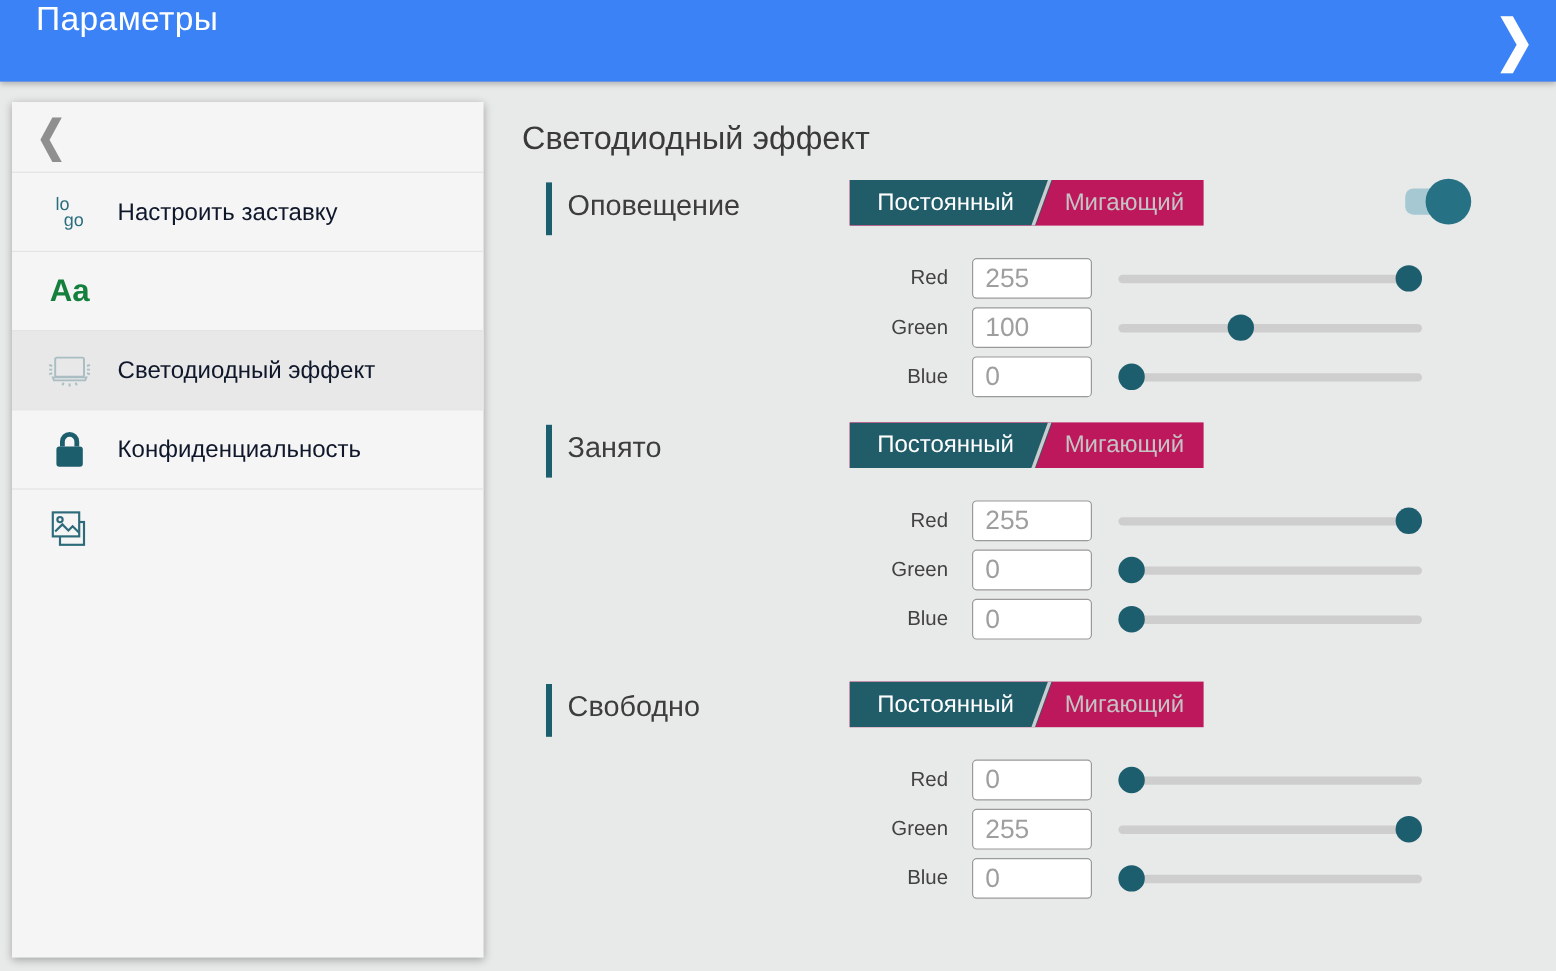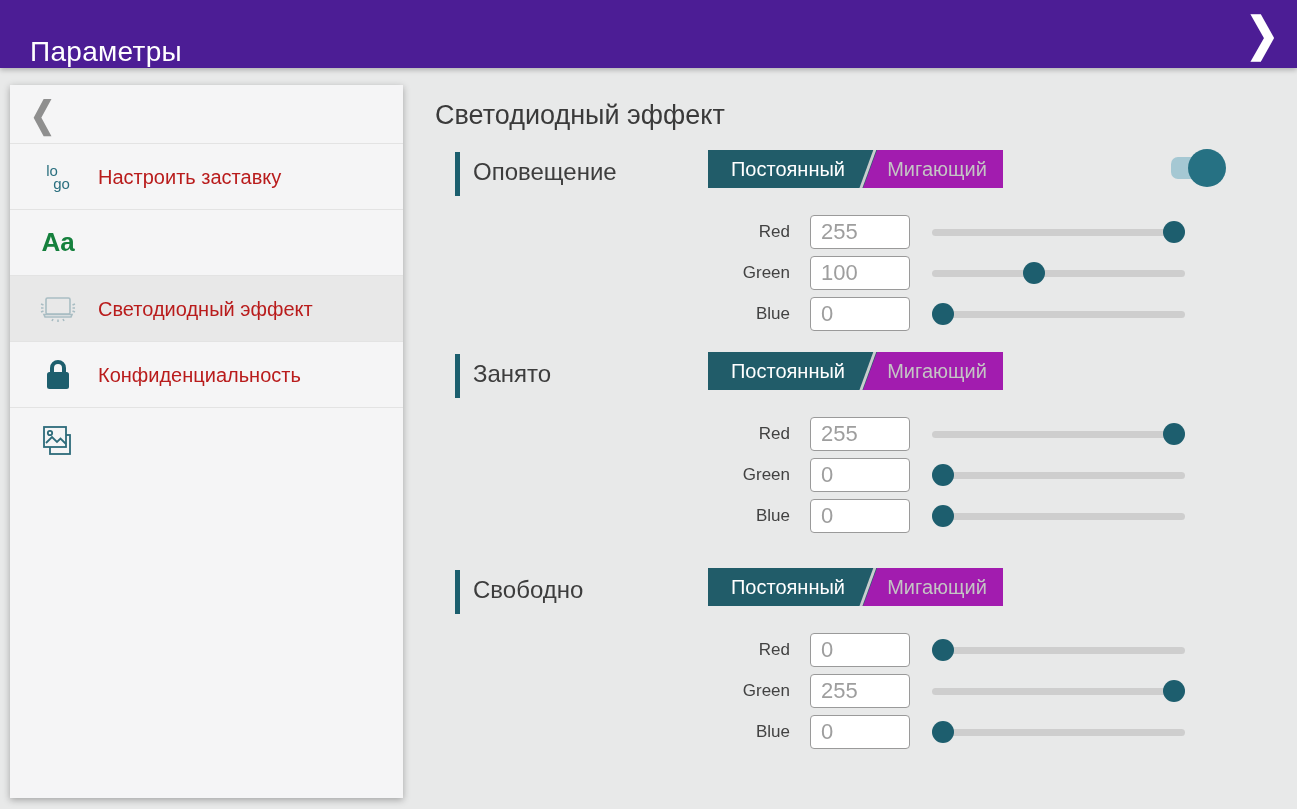--- a/index.html
+++ b/index.html
@@ -1,51 +1,51 @@
 <!DOCTYPE html>
 <html><head>
 <meta charset="utf-8">
 <style>
   * { margin:0; padding:0; box-sizing:border-box; }
   html,body { width:1297px; height:809px; overflow:hidden; }
   body { font-family:"Liberation Sans", sans-serif; background:#e8e9e9; position:relative; }
 
   
   .appbar { position:absolute; left:0; top:0; width:1297px; height:68px;
-    background:#4c1d95; color:#fff; display:flex; align-items:flex-end;
+    background:#3b82f6; color:#fff; display:flex; align-items:flex-start;
     box-shadow:0 2px 5px rgba(0,0,0,.25); z-index:20; }
   .appbar-title { margin-left:30px; font-size:28px; font-weight:400; letter-spacing:.3px; }
   .appbar-fwd { position:absolute; right:18px; top:10px; font-size:40px; font-weight:bold;
     color:#fff; cursor:pointer; line-height:48px; transform:scaleY(1.15); }
 
   
   .sidebar { position:absolute; left:10px; top:85px; width:393px; height:713px;
     background:#f5f5f6; box-shadow:0 2px 7px rgba(0,0,0,.3); z-index:10; }
   .sidebar-back { height:58px; display:flex; align-items:center; padding-left:20px;
     cursor:pointer; }
   .sidebar-back .chev { color:#8f8f8f; font-size:30px; font-weight:bold; transform:scaleY(1.2); }
   .nav-item { min-height:66px; display:flex; align-items:center; padding:10px 16px 10px 28px;
     border-top:1px solid #e3e3e3; cursor:pointer; }
   .nav-item.selected { background:#e8e8e8; }
   .nav-icon { width:40px; min-width:40px; display:flex; justify-content:center; align-items:center; margin-right:20px; }
-  .nav-label { font-size:20px; color:#b91c1c; line-height:26px; }
+  .nav-label { font-size:20px; color:#0f172a; line-height:26px; }
   .logo-icon { color:#2a6f7f; font-size:15px; line-height:13px; text-align:left; }
   .logo-icon .l2 { display:block; margin-left:7px; }
   .aa-icon { color:#15803d; font-size:26px; font-weight:bold; }
 
   
   .main-title { position:absolute; left:435px; top:100px; font-size:27px; color:#3a3a3a; }
   .section { position:absolute; left:435px; width:852px; height:196px; }
   .s1 { top:148px; } .s2 { top:350px; } .s3 { top:566px; }
   .accent-bar { position:absolute; left:20px; top:4px; width:5px; height:44px; background:#1b5e6d; }
   .section-title { position:absolute; left:38px; top:10px; font-size:24px; color:#3d3d3d; }
 
   
   .seg { position:absolute; left:273px; top:2px; width:295px; height:38px;
-    background:#a21caf; overflow:hidden; }
+    background:#be185d; overflow:hidden; }
   .seg-sel { position:absolute; left:0; top:0; width:169px; height:38px; background:#215c69;
     clip-path:polygon(0 0,100% 0,calc(100% - 14px) 100%,0 100%); }
   .seg-gap { position:absolute; left:158px; top:-2px; width:3px; height:44px;
     background:#c9cdce; transform:skewX(-20deg); }
   .seg-opt { position:absolute; top:0; height:38px; line-height:38px; text-align:center;
     font-size:20px; cursor:pointer; }
   .seg-opt.on  { left:0; width:160px; color:#ffffff; z-index:2; }
   .seg-opt.off { left:163px; width:132px; color:#c4c4c4; }
 
   

